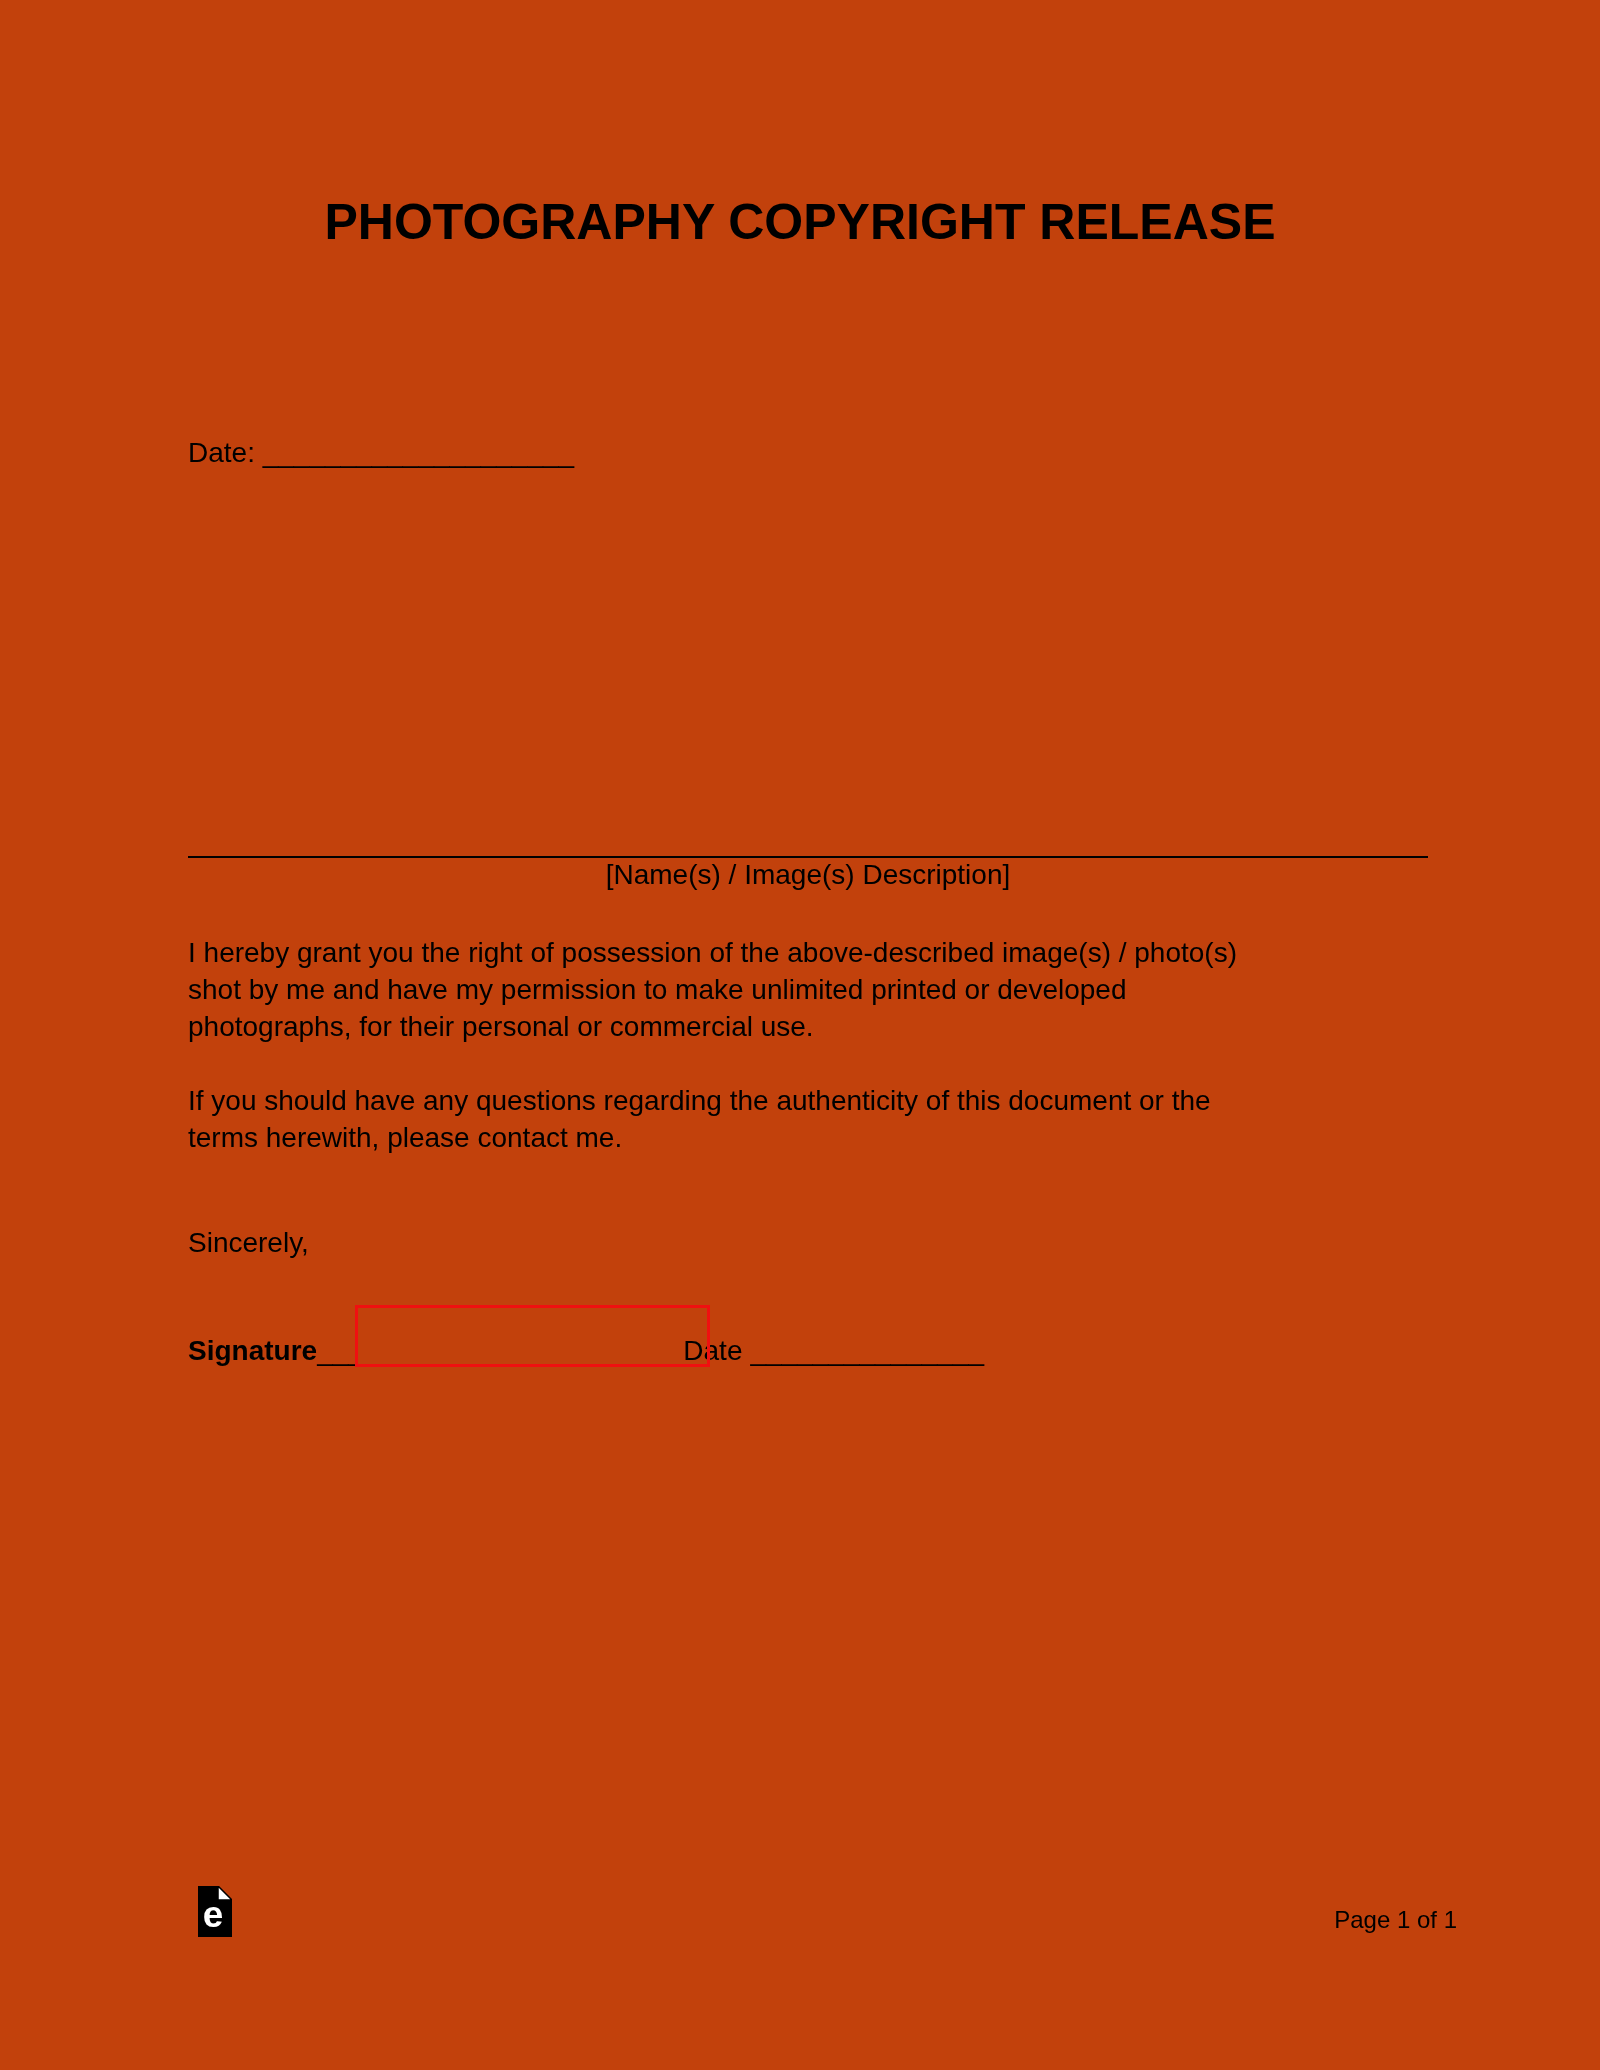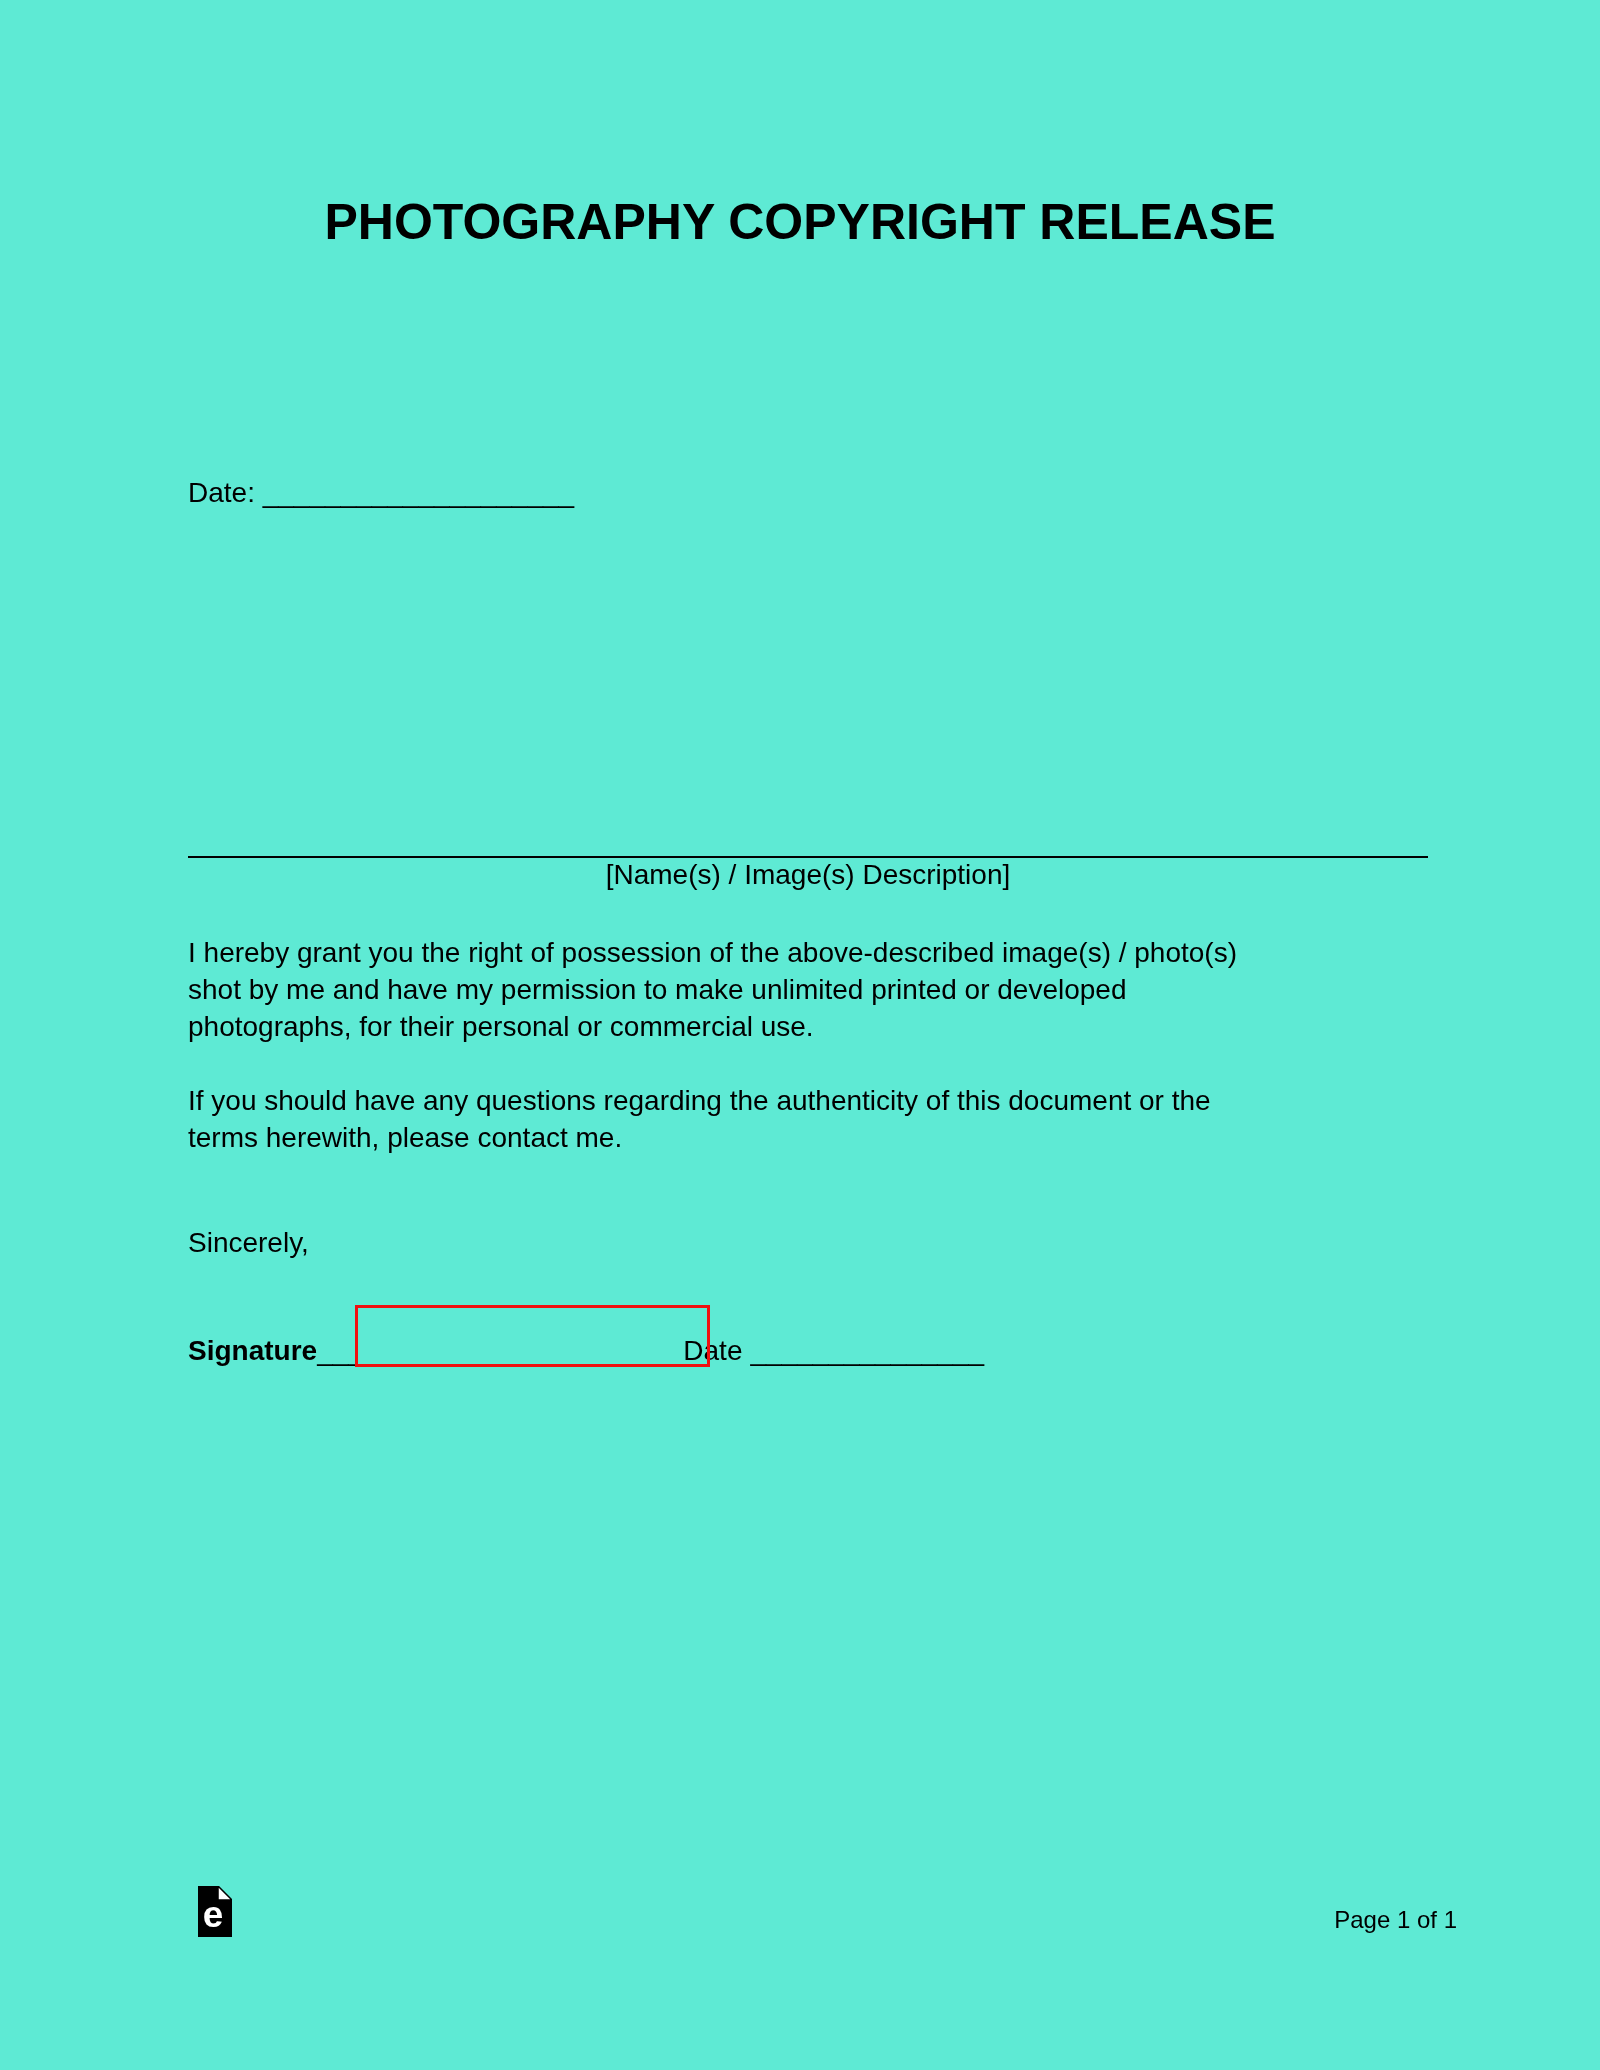--- a/index.html
+++ b/index.html
@@ -1,21 +1,21 @@
 <!DOCTYPE html>
 <html><head>
 <meta charset="utf-8">
 <style>
   * { margin: 0; padding: 0; box-sizing: border-box; }
   html, body { background: #ffffff; }
   .page {
     position: relative;
     width: 1600px;
     height: 2070px;
-    background: #5eead4;
+    background: #c2410c;
     font-family: "Liberation Sans", "DejaVu Sans", sans-serif;
     color: #000000;
     overflow: hidden;
     padding-left: 20px;
   }
   .abs { position: absolute; }
   .doc-title {
     top: 192px;
     left: 0;
     width: 1600px;
@@ -27,21 +27,21 @@
     white-space: nowrap;
   }
   .body-text {
     left: 188px;
     width: 1240px;
     font-size: 28px;
     line-height: 37px;
     white-space: pre-line;
   }
   .nowrap { white-space: nowrap; }
-  .date-line      { top: 434px; margin-top: 40px; }
+  .date-line      { top: 434px; }
   .salutation     { top: 577px; }
   .intro-par      { top: 727px; }
   .desc-rule {
     top: 856px;
     left: 188px;
     width: 1240px;
     height: 0;
     border-top: 2px solid #000000;
   }
   .desc-caption   { top: 856px; text-align: center; }

